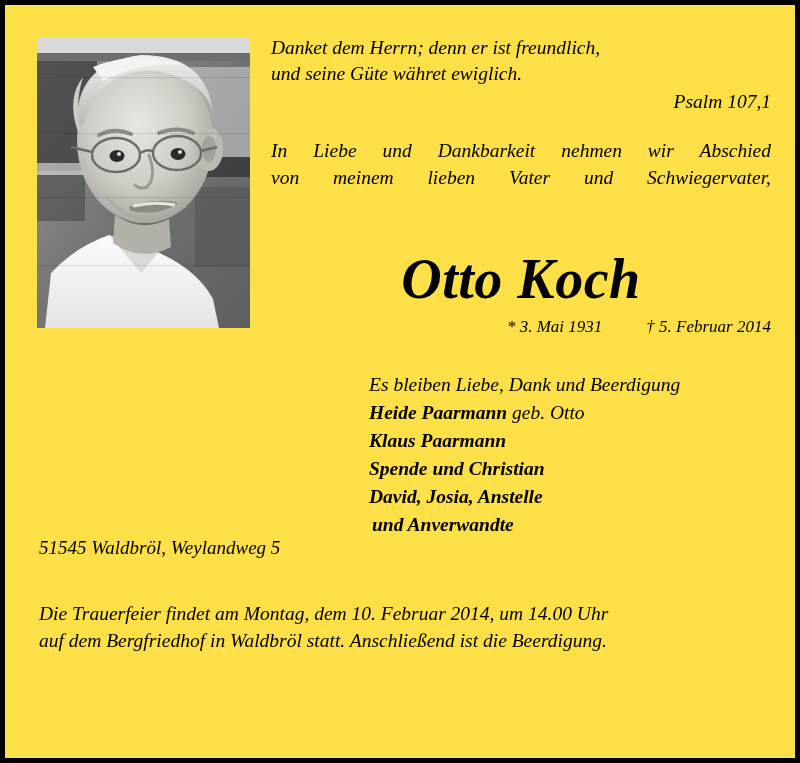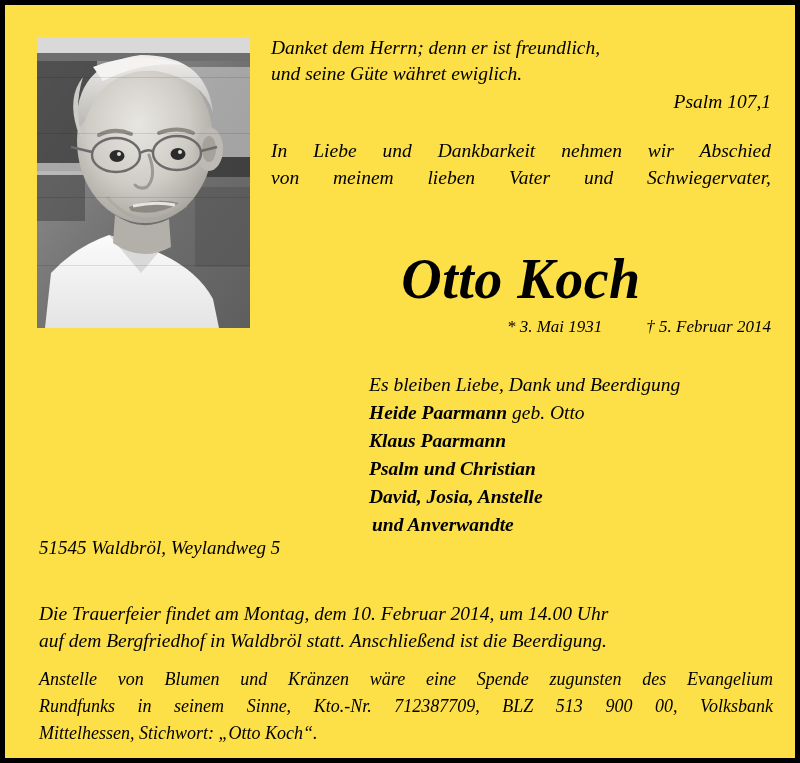--- a/index.html
+++ b/index.html
@@ -263,31 +263,26 @@
   <div class="name">Otto Koch</div>
 
   <div class="dates">
     <span class="birth">* 3. Mai 1931</span><span class="death">† 5. Februar 2014</span>
   </div>
 
   <div class="survivors">
     <div class="survivors-head">Es bleiben Liebe, Dank und Beerdigung</div>
     <div class="survivor"><span>Heide Paarmann</span><span class="maiden"> geb. Otto</span></div>
     <div class="survivor"><span>Klaus Paarmann</span><span class="maiden"></span></div>
-    <div class="survivor"><span>Psalm und Christian</span><span class="maiden"></span></div>
+    <div class="survivor"><span>Spende und Christian</span><span class="maiden"></span></div>
     <div class="survivor"><span>David, Josia, Anstelle</span><span class="maiden"></span></div>
     <div class="survivor closing">und Anverwandte</div>
   </div>
 
   <div class="address">51545 Waldbröl, Weylandweg 5</div>
 
   <div class="ceremony">
     <span class="ceremony-line">Die Trauerfeier findet am Montag, dem 10. Februar 2014, um 14.00 Uhr</span>
     <span class="ceremony-line">auf dem Bergfriedhof in Waldbröl statt. Anschließend ist die Beerdigung.</span>
   </div>
 
-  <div class="donation">
-    <span class="donation-line just">Anstelle von Blumen und Kränzen wäre eine Spende zugunsten des Evangelium</span>
-    <span class="donation-line just">Rundfunks in seinem Sinne, Kto.-Nr. 712387709, BLZ 513 900 00, Volksbank</span>
-    <span class="donation-line">Mittelhessen, Stichwort: „Otto Koch“.</span>
-  </div>
 
 </div>
 
 </body></html>

